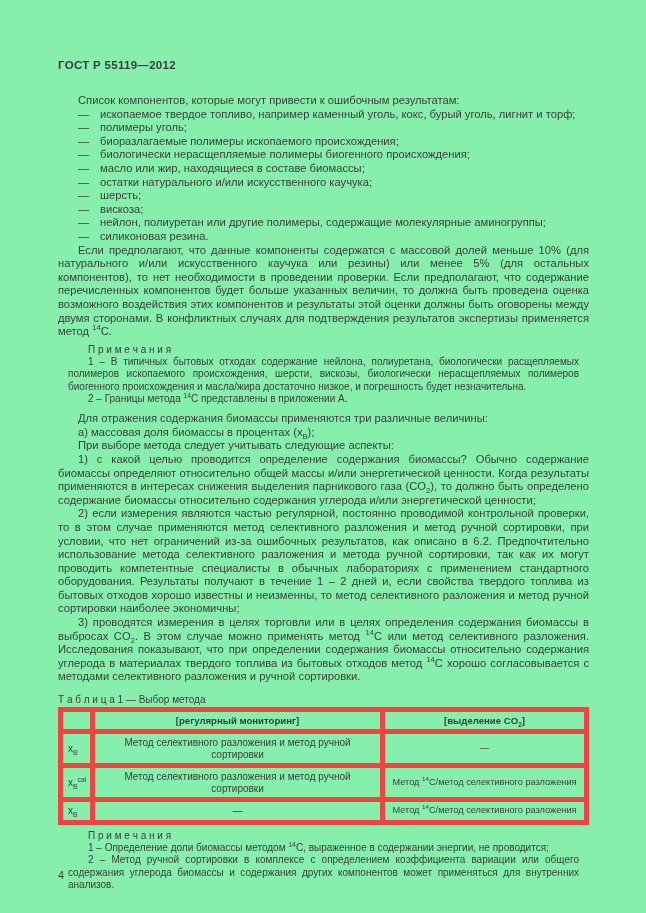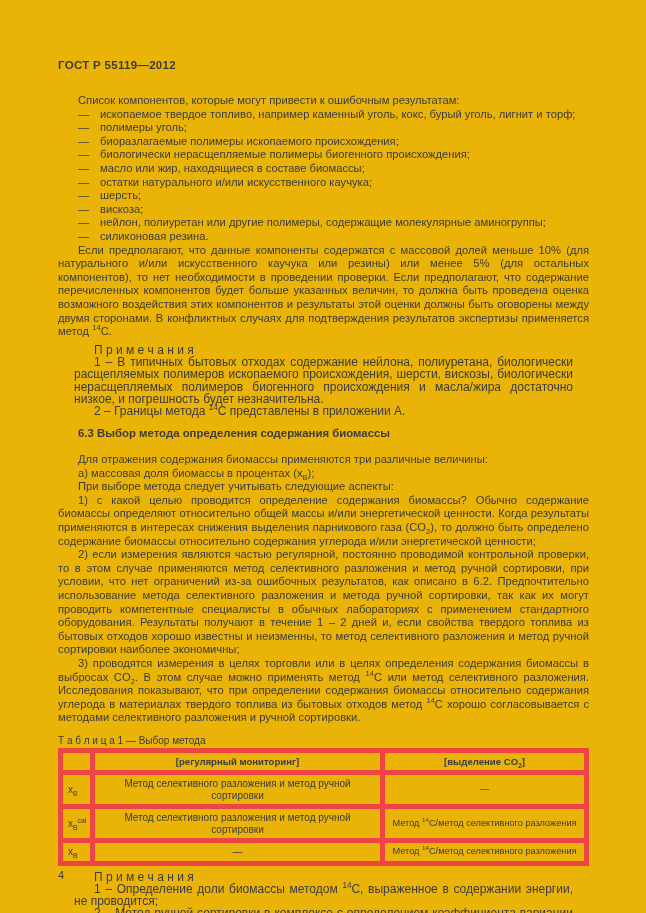--- a/index.html
+++ b/index.html
@@ -1,29 +1,29 @@
 <!DOCTYPE html>
 <html><head>
 <meta charset="utf-8">
 <style>
   * { box-sizing: border-box; }
   html, body { margin: 0; padding: 0; background: #ffffff; }
   .page {
-    width: 646px; height: 913px; position: relative; background: #eab308;
+    width: 646px; height: 913px; position: relative; background: #86efac;
     font-family: "Liberation Sans", "DejaVu Sans", sans-serif;
     color: #3c3c3c; padding: 59px 57px 0 58px; overflow: hidden;
   }
   .doc-header { font-size: 11.5px; font-weight: bold; letter-spacing: 0.3px; margin: 0 0 23px 0; }
   .body-text { font-size: 11.2px; line-height: 13.6px; }
   p { margin: 0; }
   .para { text-align: justify; text-indent: 20px; }
   .dash-item { display: flex; }
   .dash { flex: 0 0 auto; width: 22px; margin-left: 20px; }
   .dash-text { flex: 1; }
-  .notes { margin: 5px 16px 7px; font-size: 12px; line-height: 12.3px; }
+  .notes { margin: 5px 10px 7px; font-size: 10px; line-height: 12.3px; }
   .note-title { text-indent: 20px; }
   .note { text-align: justify; text-indent: 20px; }
   .section-heading { font-size: 11.4px; font-weight: bold; margin: 10px 0 12px; text-indent: 20px; }
   .table-caption { font-size: 10px; margin: 9px 0 0; text-indent: 0; }
   .method-table { width: 100%; border-collapse: collapse; font-size: 10px; line-height: 11.5px; color: #3c3c3c; table-layout: fixed; }
   .method-table th, .method-table td { border: 5px solid #ef4444; padding: 3px 5px; vertical-align: middle; height: 21px; overflow: hidden; }
   .method-table th { font-weight: bold; font-size: 9.6px; text-align: center; }
   .method-table .c1 { width: 32px; }
   .method-table .c2 { width: 290px; }
   .method-table td.c1 { text-align: left; }
@@ -88,21 +88,20 @@
     </div>
 
     <p class="para">Если предполагают, что данные компоненты содержатся с массовой долей меньше 10% (для натурального и/или искусственного каучука или резины) или менее 5% (для остальных компонентов), то нет необходимости в проведении проверки. Если предполагают, что содержание перечисленных компонентов будет больше указанных величин, то должна быть проведена оценка возможного воздействия этих компонентов и результаты этой оценки должны быть оговорены между двумя сторонами. В конфликтных случаях для подтверждения результатов экспертизы применяется метод <sup>14</sup>С.</p>
 
     <div class="notes">
       <p class="note-title">П р и м е ч а н и я</p>
       <p class="note">1 – В типичных бытовых отходах содержание нейлона, полиуретана, биологически расщепляемых полимеров ископаемого происхождения, шерсти, вискозы, биологически нерасщепляемых полимеров биогенного происхождения и масла/жира достаточно низкое, и погрешность будет незначительна.</p>
       <p class="note">2 – Границы метода <sup>14</sup>С представлены в приложении А.</p>
     </div>
 
-    <h2 class="section-heading">6.3 Выбор метода определения содержания биомассы</h2>
 
     <p class="para">Для отражения содержания биомассы применяются три различные величины:</p>
     <p class="para">a) массовая доля биомассы в процентах (x<sub>B</sub>);</p>
     <p class="para">При выборе метода следует учитывать следующие аспекты:</p>
     <p class="para">1) с какой целью проводится определение содержания биомассы? Обычно содержание биомассы определяют относительно общей массы и/или энергетической ценности. Когда результаты применяются в интересах снижения выделения парникового газа (CO<sub>2</sub>), то должно быть определено содержание биомассы относительно содержания углерода и/или энергетической ценности;</p>
     <p class="para">2) если измерения являются частью регулярной, постоянно проводимой контрольной проверки, то в этом случае применяются метод селективного разложения и метод ручной сортировки, при условии, что нет ограничений из-за ошибочных результатов, как описано в 6.2. Предпочтительно использование метода селективного разложения и метода ручной сортировки, так как их могут проводить компетентные специалисты в обычных лабораториях с применением стандартного оборудования. Результаты получают в течение 1 – 2 дней и, если свойства твердого топлива из бытовых отходов хорошо известны и неизменны, то метод селективного разложения и метод ручной сортировки наиболее экономичны;</p>
     <p class="para">3) проводятся измерения в целях торговли или в целях определения содержания биомассы в выбросах CO<sub>2</sub>. В этом случае можно применять метод <sup>14</sup>С или метод селективного разложения. Исследования показывают, что при определении содержания биомассы относительно содержания углерода в материалах твердого топлива из бытовых отходов метод <sup>14</sup>С хорошо согласовывается с методами селективного разложения и ручной сортировки.</p>
 
     <p class="table-caption">Т а б л и ц а  1 — Выбор метода</p>
 

